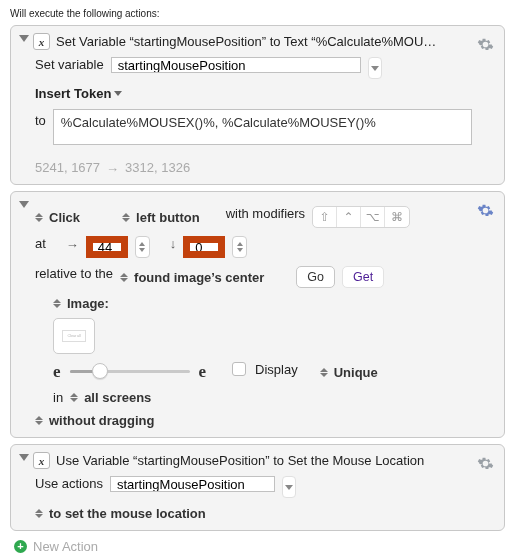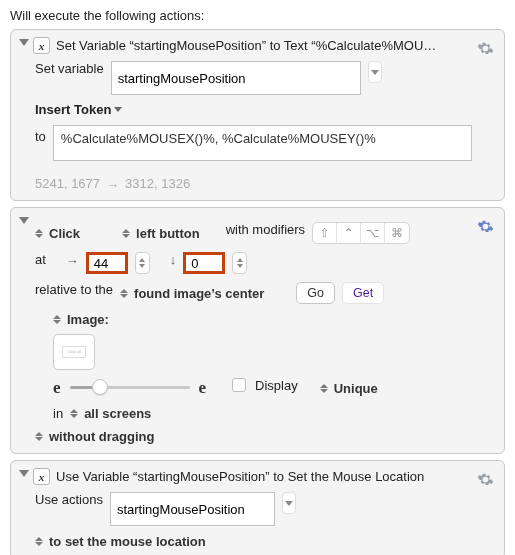--- a/index.html
+++ b/index.html
@@ -4,21 +4,21 @@
 <style>
   * { box-sizing: border-box; margin: 0; padding: 0; }
   body {
     font-family: -apple-system, BlinkMacSystemFont, "Helvetica Neue", sans-serif;
     font-size: 13px;
     background: #fff;
     padding: 8px 10px;
     width: 515px;
     color: #333;
   }
-  .heading { font-size: 13px; margin-bottom: 6px; color: #222; }
+  .heading { font-size: 10px; margin-bottom: 6px; color: #222; }
   .action-list { display: flex; flex-direction: column; gap: 6px; }
   .action-card {
     border: 1px solid #c8c8c8;
     border-radius: 6px;
     background: #f4f4f4;
     padding: 7px 10px 9px 8px;
     display: flex;
     gap: 4px;
   }
   .disclosure {
@@ -66,21 +66,21 @@
   }
   .body-rows { margin-top: 7px; display: flex; flex-direction: column; gap: 8px; padding-left: 2px; }
   .row { display: flex; gap: 7px; flex-wrap: wrap; }
   .label { font-size: 13px; color: #222; }
   .text-input {
     border: 1px solid #c1c1c1;
     background: #fff;
     border-radius: 0;
     font-size: 13px;
     padding: 3px 6px;
-    height: 34px;
+    height: 16px;
   }
   .text-input.wide1 { width: 250px; }
   .popup-chev {
     width: 14px; height: 22px;
     border: 1px solid #e0e0e0;
     border-radius: 4px;
     background: #fff;
     display: flex; align-items: center; justify-content: center;
   }
   .chev-down-svg { width: 8px; height: 5px; }
@@ -118,21 +118,21 @@
     height: 22px;
   }
   .mod-btn {
     width: 24px;
     display: flex; align-items: center; justify-content: center;
     border-right: 1px solid #e3e3e3;
     font-size: 12px; color: #999;
   }
   .mod-btn:last-child { border-right: none; }
   .num-input {
-    border: 3px solid #c2410c; background: #fff;
+    border: 7px solid #c2410c; background: #fff;
     width: 42px; height: 22px; font-size: 13px; padding: 0 5px;
   }
   .stepper {
     width: 15px; height: 22px;
     border: 1px solid #d0d0d0; border-radius: 4px; background: #fff;
     display:flex; flex-direction:column; align-items:center; justify-content:center; gap:0;
   }
   .stepper .u { width:0;height:0;border-left:3px solid transparent;border-right:3px solid transparent;border-bottom:4px solid #888; margin-bottom:2px;}
   .stepper .d { width:0;height:0;border-left:3px solid transparent;border-right:3px solid transparent;border-top:4px solid #888;}
   .btn {

